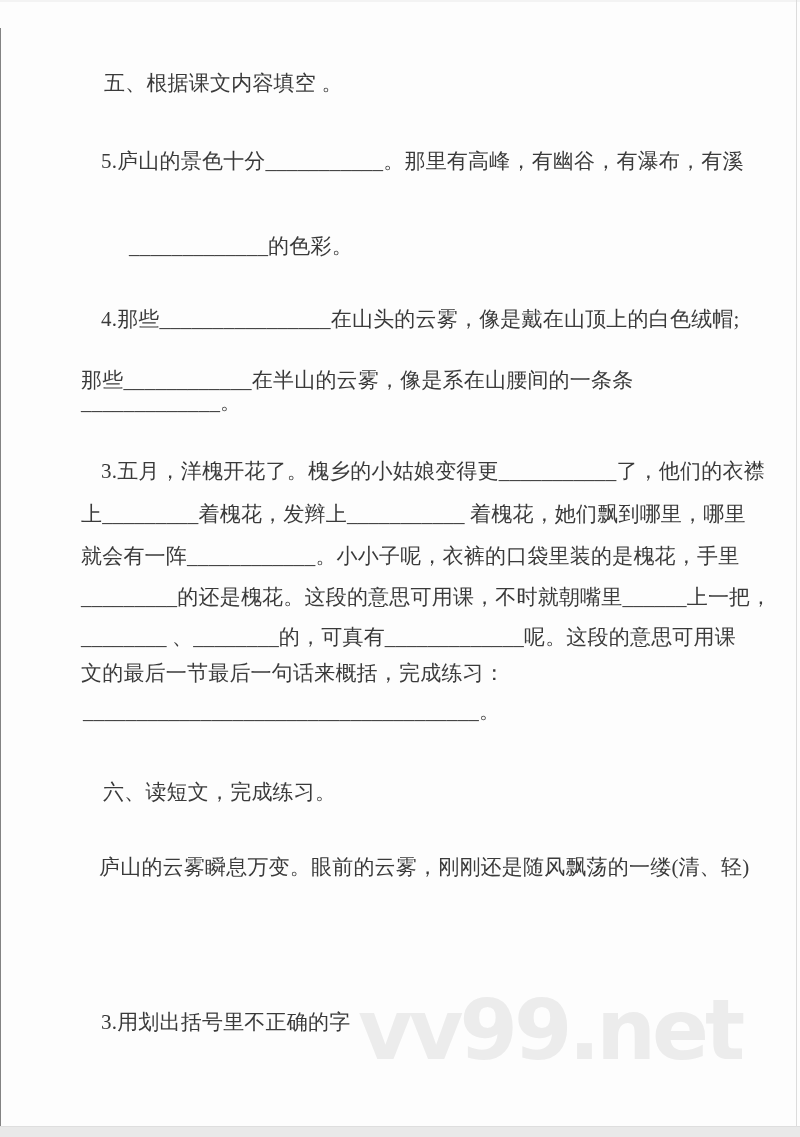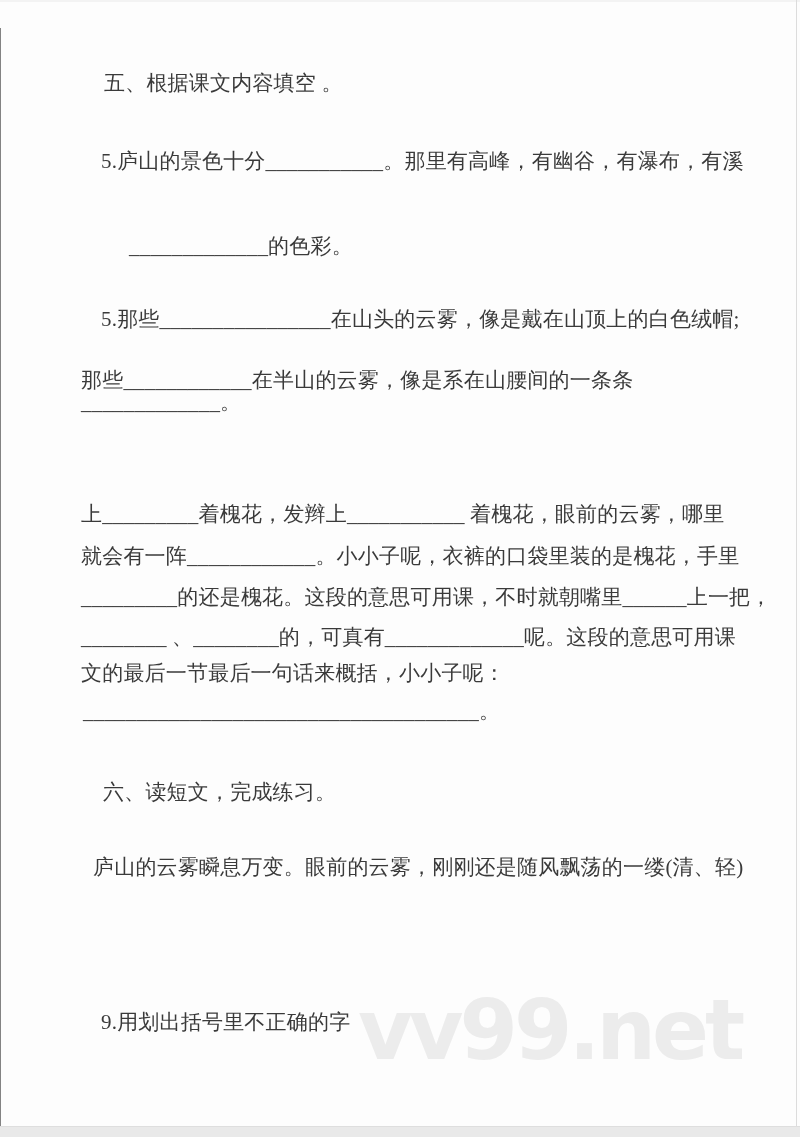--- a/index.html
+++ b/index.html
@@ -78,31 +78,32 @@
   <div class="left-edge-line"></div>
   <div class="right-edge-line"></div>
 
   <div class="watermark">vv99.net</div>
 
   <div class="ln" style="left:104px;top:72px;">五、根据课文内容填空 。</div>
 
   <div class="ln" style="left:101px;top:150px;">5.庐山的景色十分___________。那里有高峰，有幽谷，有瀑布，有溪</div>
   <div class="ln" style="left:81px;top:235px;margin-left:48px;">_____________的色彩。</div>
 
-  <div class="ln" style="left:101px;top:308px;">5.那些________________在山头的云雾，像是戴在山顶上的白色绒帽;</div>
+  <div class="ln" style="left:101px;top:308px;">4.那些________________在山头的云雾，像是戴在山顶上的白色绒帽;</div>
   <div class="ln" style="left:81px;top:369px;">那些____________在半山的云雾，像是系在山腰间的一条条</div>
   <div class="ln" style="left:81px;top:391px;">_____________。</div>
 
-  <div class="ln" style="left:81px;top:503px;">上_________着槐花，发辫上___________ 着槐花，眼前的云雾，哪里</div>
+  <div class="ln" style="left:101px;top:460px;">3.五月，洋槐开花了。槐乡的小姑娘变得更___________了，他们的衣襟</div>
+  <div class="ln" style="left:81px;top:503px;">上_________着槐花，发辫上___________ 着槐花，她们飘到哪里，哪里</div>
   <div class="ln" style="left:81px;top:545px;">就会有一阵____________。小小子呢，衣裤的口袋里装的是槐花，手里</div>
   <div class="ln" style="left:81px;top:586px;">_________的还是槐花。这段的意思可用课，不时就朝嘴里______上一把，</div>
   <div class="ln" style="left:81px;top:626px;">________ 、________的，可真有_____________呢。这段的意思可用课</div>
-  <div class="ln" style="left:81px;top:662px;">文的最后一节最后一句话来概括，小小子呢：</div>
+  <div class="ln" style="left:81px;top:662px;">文的最后一节最后一句话来概括，完成练习：</div>
   <div class="ln" style="left:103px;top:781px;">六、读短文，完成练习。</div>
 
   <div class="ln" style="left:83px;top:700px;">_____________________________________。</div>
 
-  <div class="ln" style="left:93px;top:856px;">庐山的云雾瞬息万变。眼前的云雾，刚刚还是随风飘荡的一缕(清、轻)</div>
+  <div class="ln" style="left:99px;top:856px;">庐山的云雾瞬息万变。眼前的云雾，刚刚还是随风飘荡的一缕(清、轻)</div>
 
-  <div class="ln" style="left:101px;top:1011px;">9.用划出括号里不正确的字</div>
+  <div class="ln" style="left:101px;top:1011px;">3.用划出括号里不正确的字</div>
 
   <div class="bottom-strip"></div>
 </div>
 
 </body></html>

